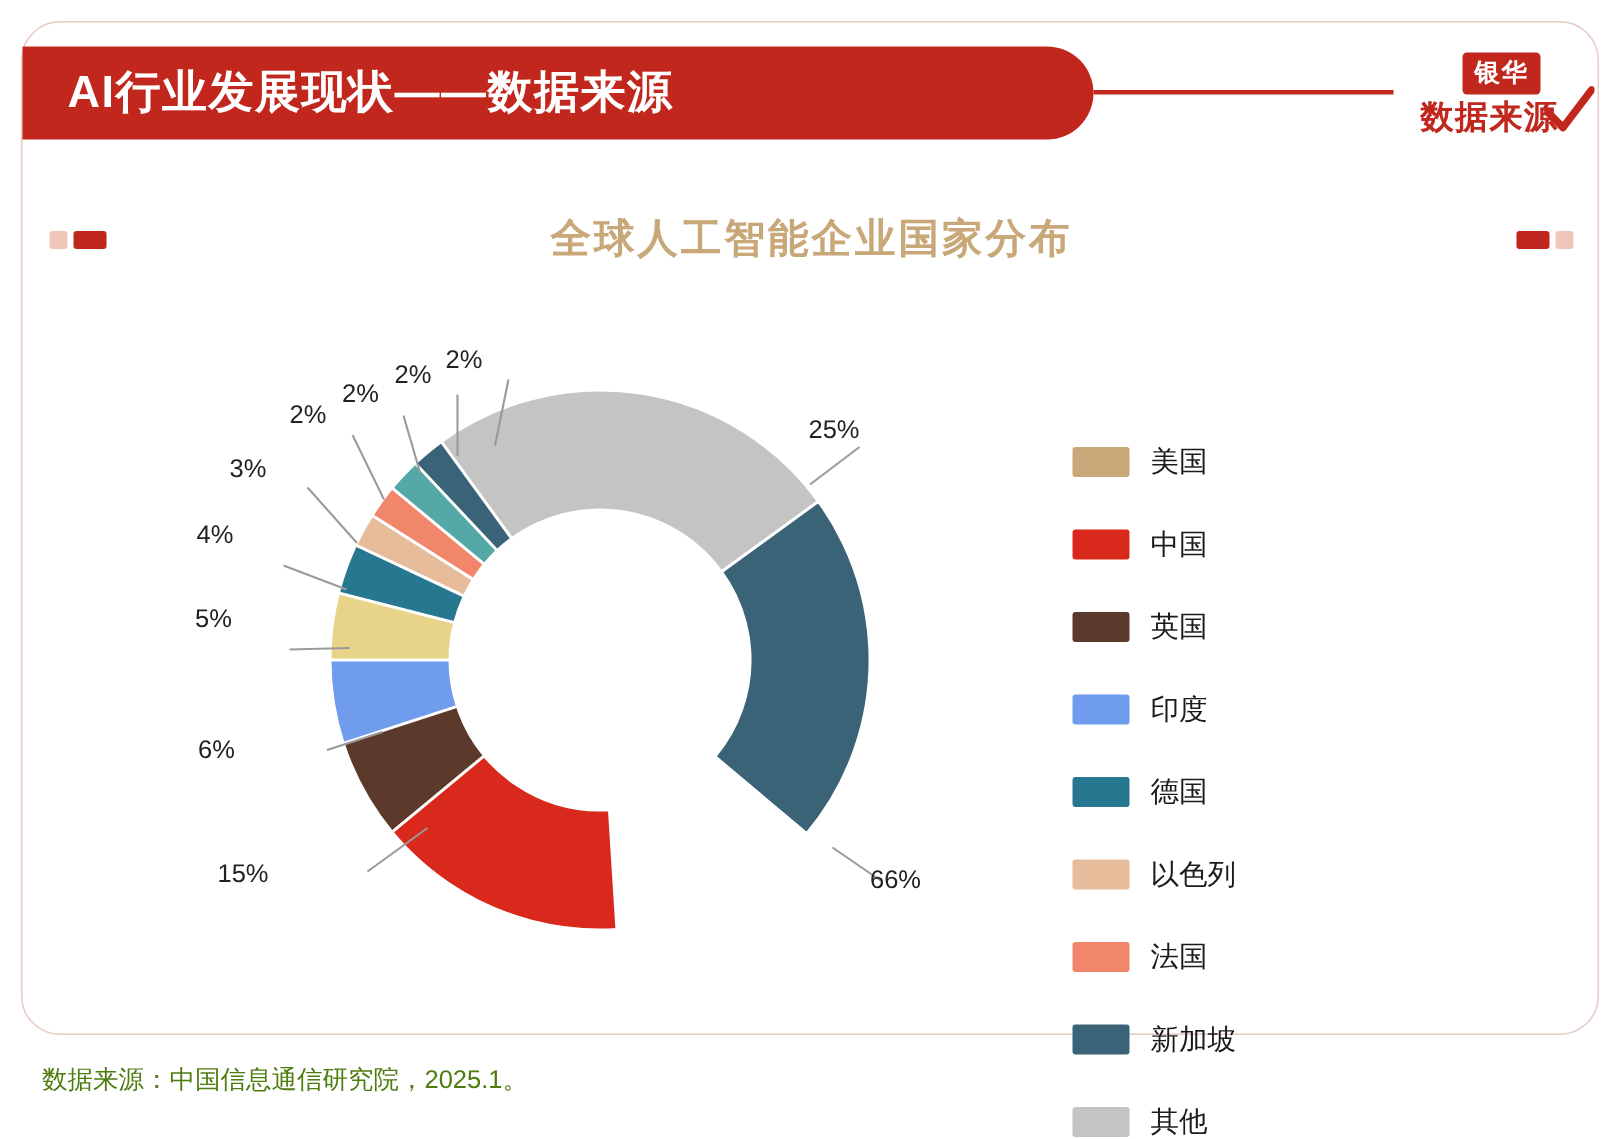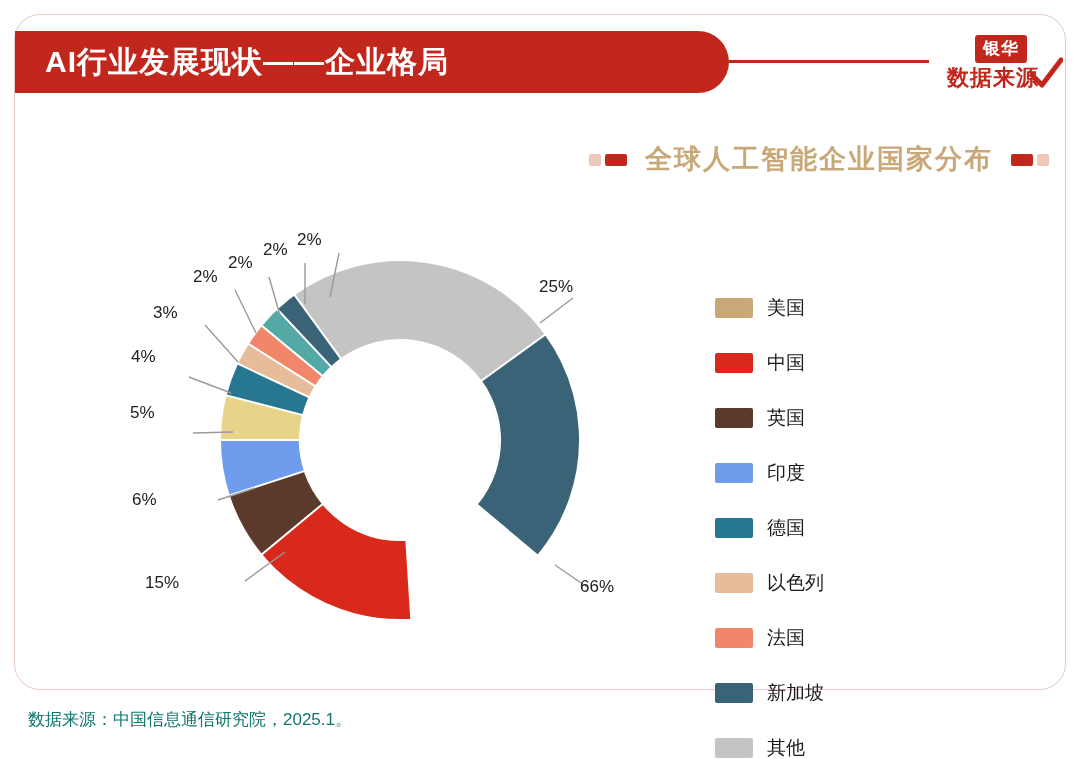--- a/index.html
+++ b/index.html
@@ -100,21 +100,21 @@
     height: 34px;
   }
   
   .chart-title-row {
     position: absolute;
     left: 0;
     top: 126px;
     width: 1052px;
     display: flex;
     align-items: center;
-    justify-content: flex-end;
+    justify-content: space-between;
     gap: 18px;
   }
   .chart-title {
     color: #c8a878;
     font-size: 27px;
     font-weight: bold;
     letter-spacing: 2px;
     white-space: nowrap;
   }
   .title-dash-left, .title-dash-right {
@@ -189,33 +189,33 @@
     font-size: 19px;
     color: #1b1b1b;
     white-space: nowrap;
   }
   
   .source {
     position: absolute;
     left: 28px;
     top: 708px;
     font-size: 17px;
-    color: #0f766e;
+    color: #4d7c0f;
     white-space: nowrap;
   }
 </style>
 </head>
 <body>
 
 <div class="page">
 
   <div class="card">
 
     <div class="banner">
-      <div class="banner-title">AI行业发展现状——企业格局</div>
+      <div class="banner-title">AI行业发展现状——数据来源</div>
     </div>
     <div class="banner-tail"></div>
 
     <div class="brand">
       <div class="brand-top">银华</div>
       <div class="brand-bottom">数据来源</div>
       <svg class="brand-check" viewBox="0 0 34 34">
         <path d="M3 18 L13 28 L32 3" stroke="#c1271d" stroke-width="5" fill="none" stroke-linecap="round" stroke-linejoin="round"></path>
       </svg>
     </div>

